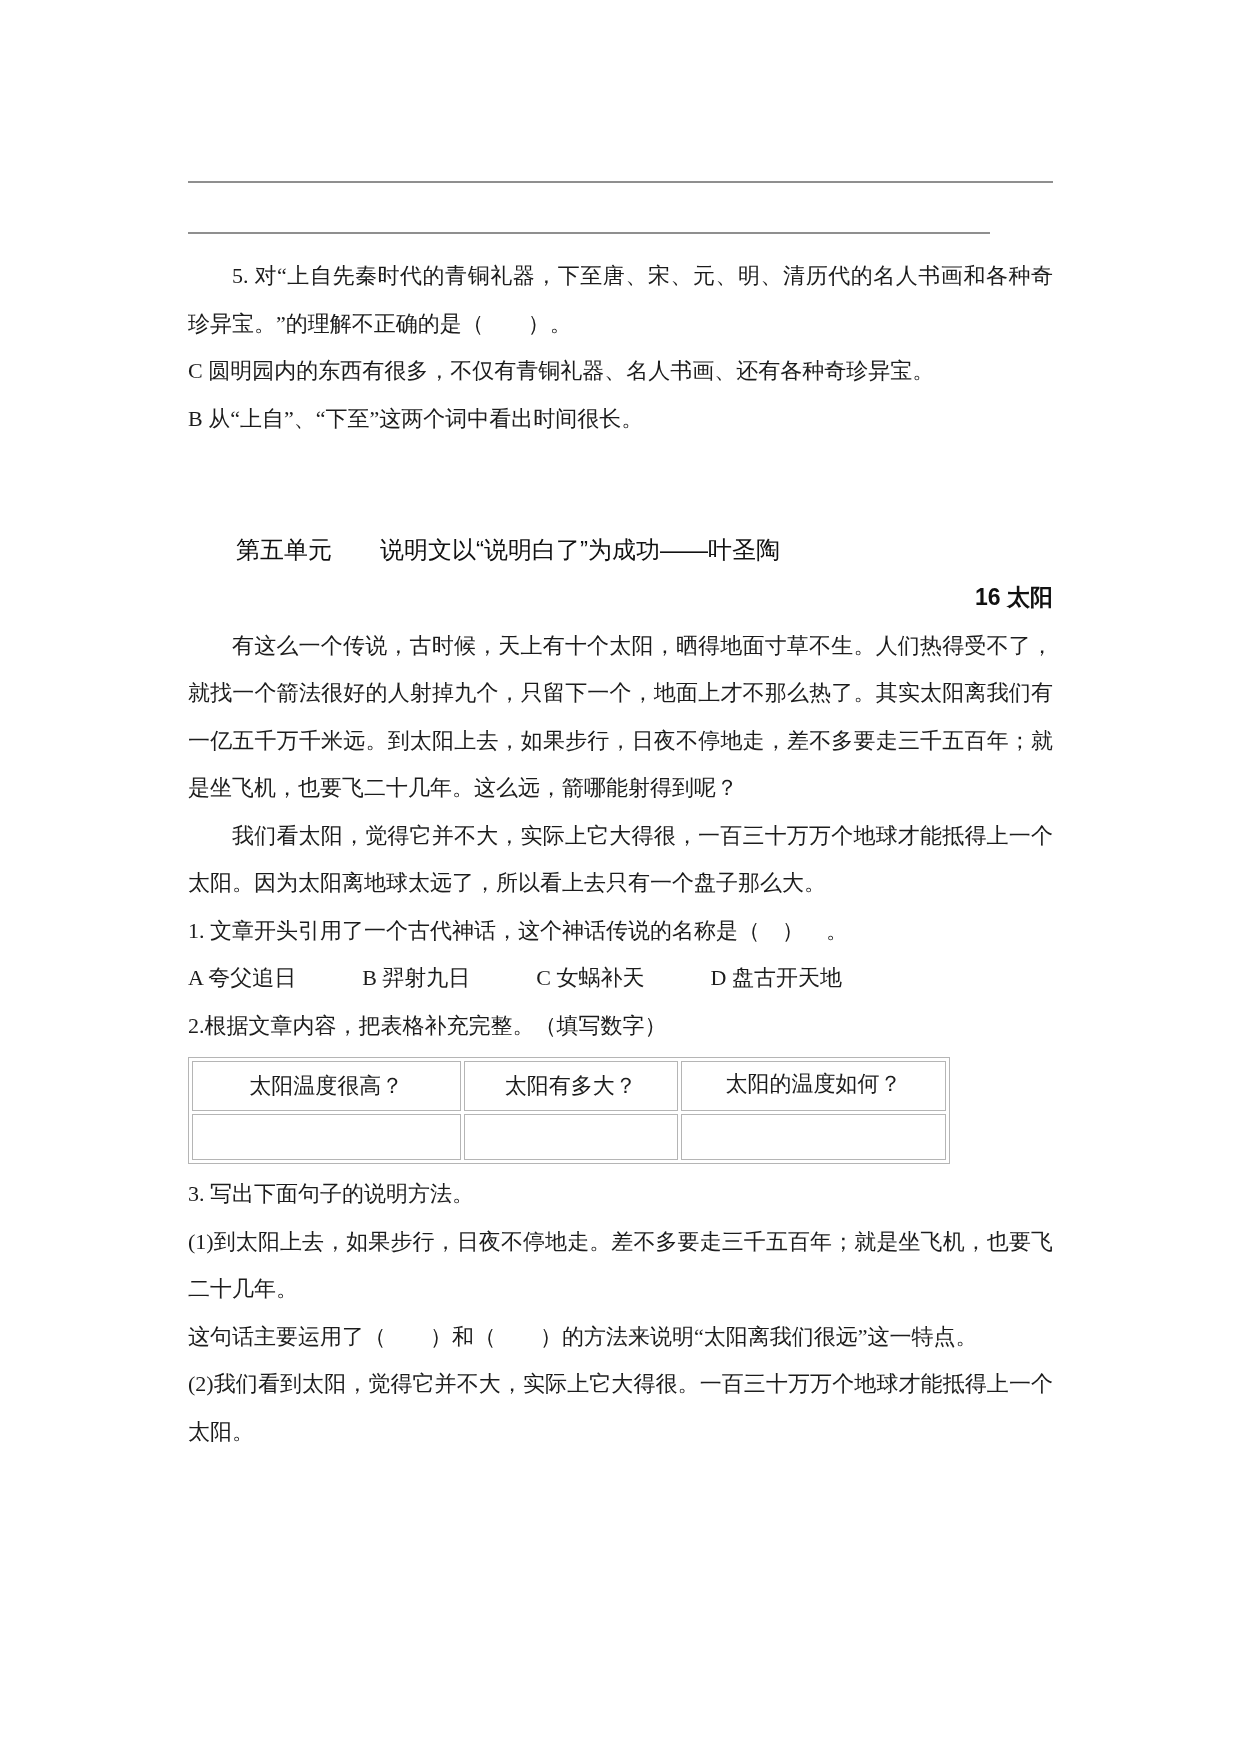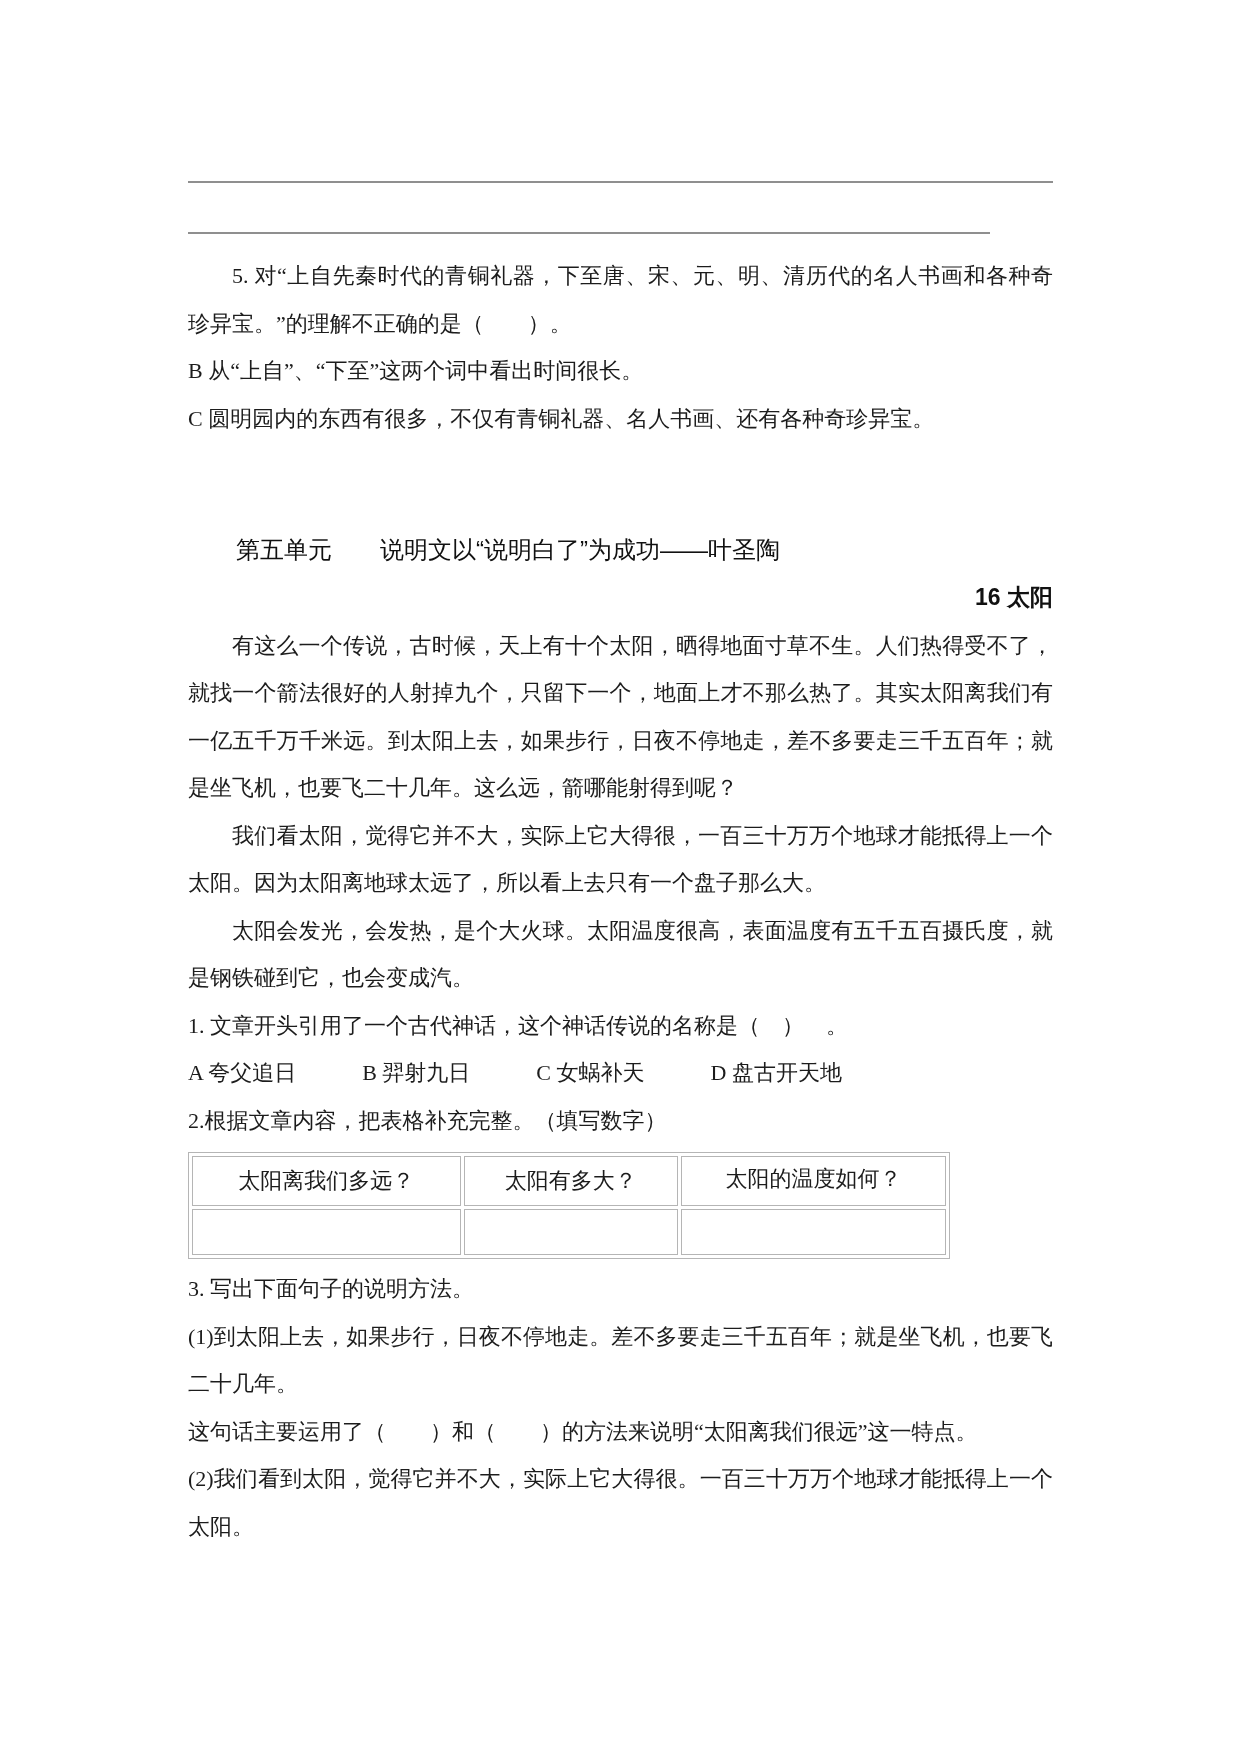--- a/index.html
+++ b/index.html
@@ -90,39 +90,38 @@
 </style>
 </head>
 <body>
 
 <div class="sheet">
 
   <div class="answer-line first"></div>
   <div class="answer-line second"></div>
 
   <p class="q5-stem">5. 对“上自先秦时代的青铜礼器，下至唐、宋、元、明、清历代的名人书画和各种奇珍异宝。”的理解不正确的是（　　）。</p>
+  <p>C 圆明园内的东西有很多，不仅有青铜礼器、名人书画、还有各种奇珍异宝。</p>
   <p>B 从“上自”、“下至”这两个词中看出时间很长。</p>
-  <p>C 圆明园内的东西有很多，不仅有青铜礼器、名人书画、还有各种奇珍异宝。</p>
 
   <h2 class="unit-heading">第五单元　　说明文以“说明白了”为成功——叶圣陶</h2>
   <h3 class="lesson-title">16 太阳</h3>
 
   <p class="indent2">有这么一个传说，古时候，天上有十个太阳，晒得地面寸草不生。人们热得受不了，就找一个箭法很好的人射掉九个，只留下一个，地面上才不那么热了。其实太阳离我们有一亿五千万千米远。到太阳上去，如果步行，日夜不停地走，差不多要走三千五百年；就是坐飞机，也要飞二十几年。这么远，箭哪能射得到呢？</p>
   <p class="indent2">我们看太阳，觉得它并不大，实际上它大得很，一百三十万万个地球才能抵得上一个太阳。因为太阳离地球太远了，所以看上去只有一个盘子那么大。</p>
-  <p class="indent2">太阳会发光，会发热，是个大火球。太阳温度很高，表面温度有五千五百摄氏度，就是钢铁碰到它，也会变成汽。</p>
 
   <p>1. 文章开头引用了一个古代神话，这个神话传说的名称是（　）　。</p>
   <p>A 夸父追日　　　B 羿射九日　　　C 女蜗补天　　　D 盘古开天地</p>
 
   <p>2.根据文章内容，把表格补充完整。（填写数字）</p>
 
   <table class="fill-table">
     <tbody>
       <tr class="header-row">
-        <td class="col1">太阳离我们多远？</td>
+        <td class="col1">太阳温度很高？</td>
         <td class="col2">太阳有多大？</td>
         <td class="col3">太阳的温度如何？</td>
       </tr>
       <tr class="blank-row">
         <td></td>
         <td></td>
         <td></td>
       </tr>
     </tbody>
   </table>

